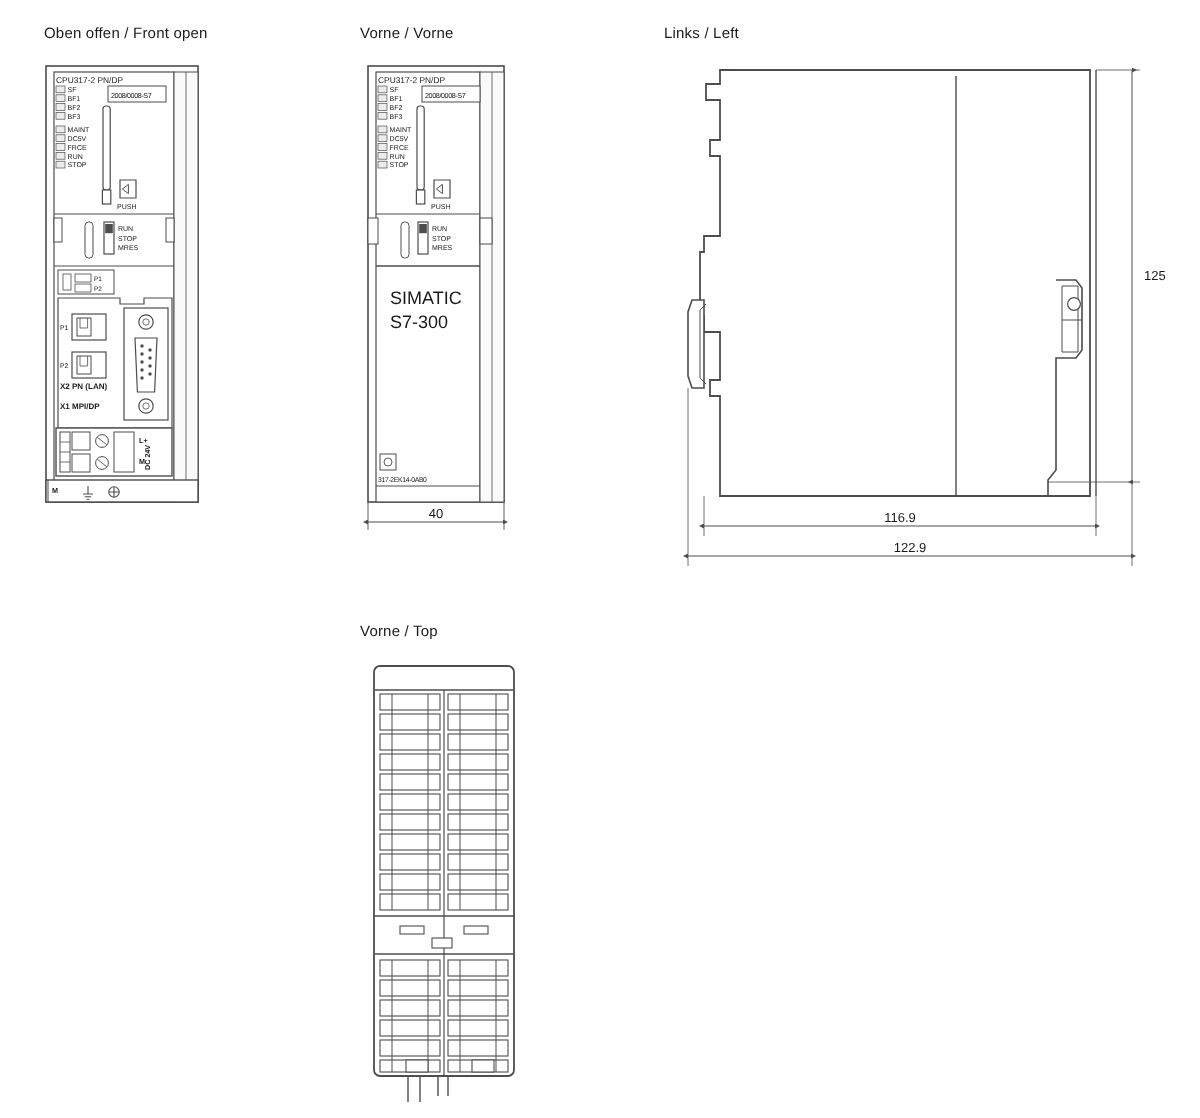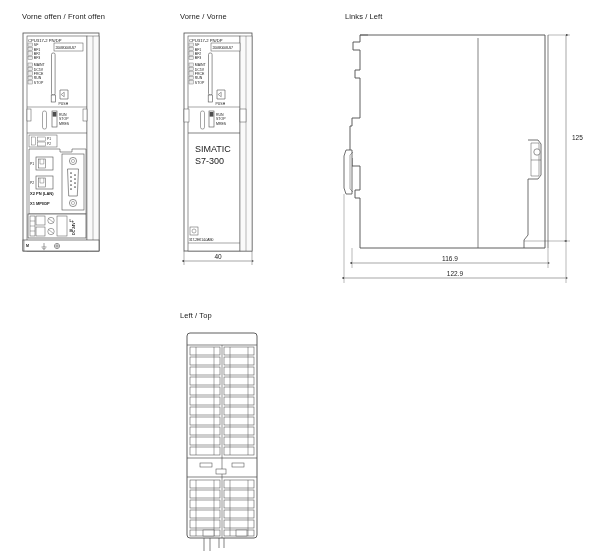--- a/index.html
+++ b/index.html
@@ -27,27 +27,27 @@
   svg text {
     font-family: "Liberation Sans", sans-serif;
     fill: #1a1a1a;
   }
 </style>
 </head>
 <body>
 
 <div id="sheet">
 
-  <div class="view-title" style="left:22px; top:12px;">Vorne offen / Front offen</div>
+  <div class="view-title" style="left:22px; top:12px;">Oben offen / Front open</div>
 
   <div class="view-title" style="left:180px; top:12px;">Vorne / Vorne</div>
 
-  <div class="view-title" style="left:345px; top:12px;">Links / Left</div>
-
-  <div class="view-title" style="left:180px; top:311px;">Left / Top</div>
+  <div class="view-title" style="left:332px; top:12px;">Links / Left</div>
+
+  <div class="view-title" style="left:180px; top:311px;">Vorne / Top</div>
 
   <svg class="svg-layer" width="600" height="559" viewBox="0 0 600 559">
 
     <defs>
       <marker id="arrL" markerWidth="6" markerHeight="5" refX="5" refY="2.5" orient="auto">
         <path d="M5,0 L0,2.5 L5,5 z" fill="#4d4d4d"></path>
       </marker>
       <marker id="arrR" markerWidth="6" markerHeight="5" refX="1" refY="2.5" orient="auto">
         <path d="M0,0 L5,2.5 L0,5 z" fill="#4d4d4d"></path>
       </marker>

